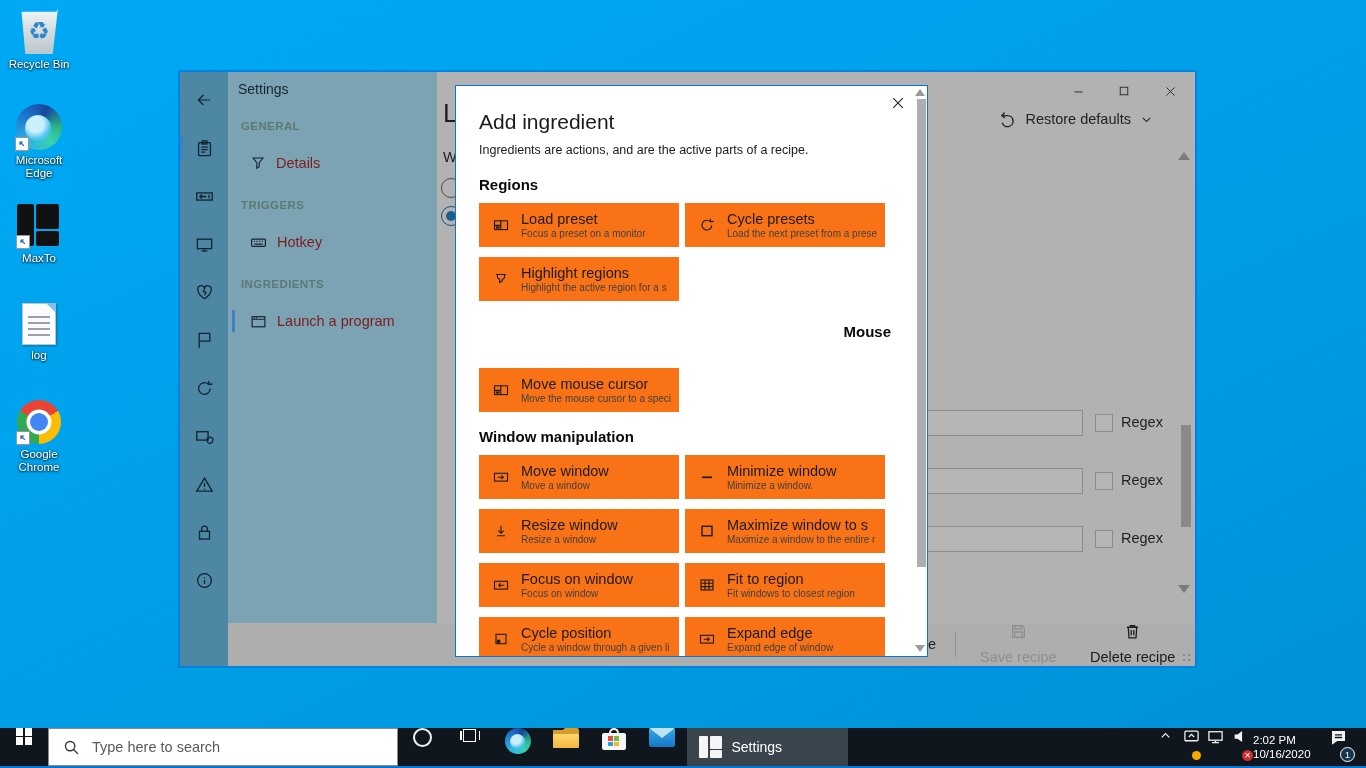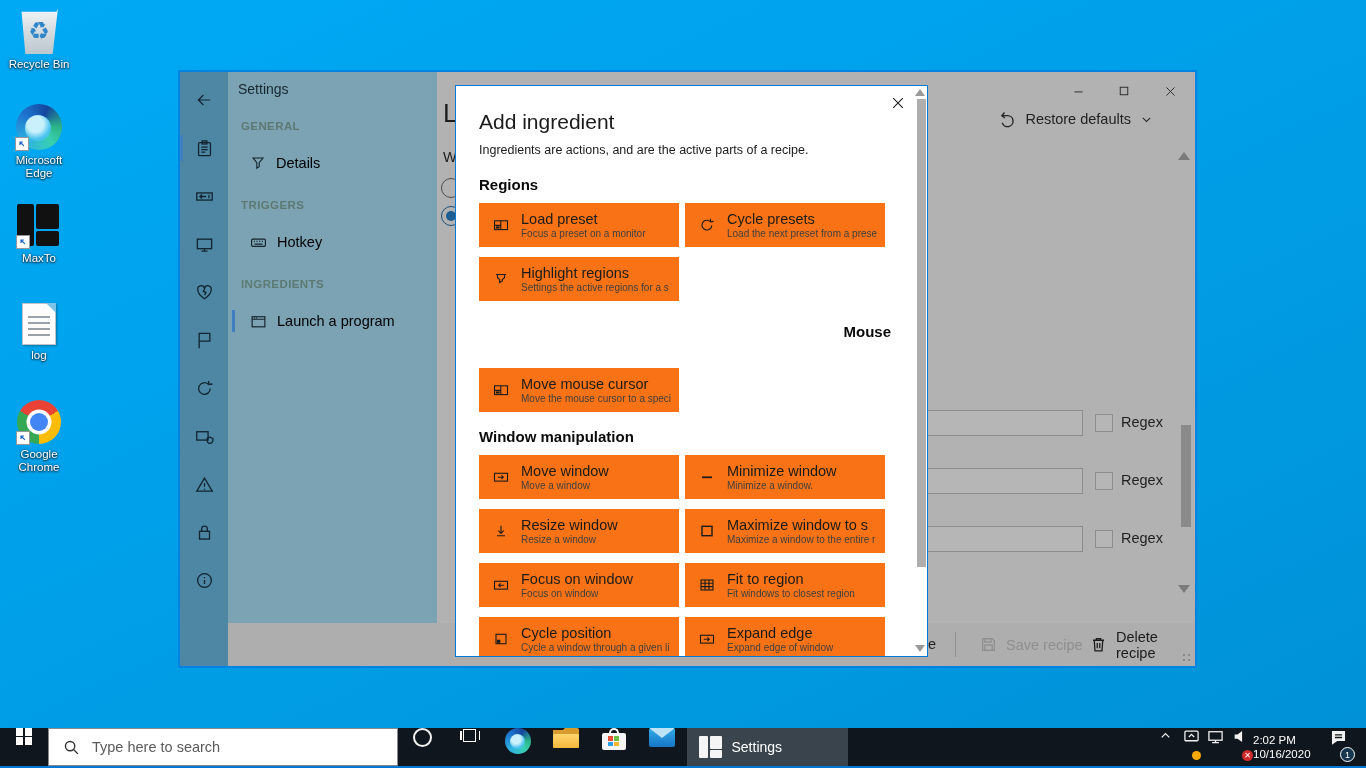--- a/index.html
+++ b/index.html
@@ -44,21 +44,21 @@
 
   #rail { position:absolute; left:0; top:0; width:48px; height:100%; background:#4d87a4; }
   .rail-item { position:absolute; left:0; width:48px; height:40px; display:flex; align-items:center; justify-content:center;
                color:#122430; cursor:pointer; }
   .rail-item.selected::before { content:''; position:absolute; left:0; top:7px; width:3px; height:26px; background:#3f7fc0; }
 
   #nav-pane { position:absolute; left:48px; top:0; width:209px; height:553px; background:#7ba3b3; }
   .nav-title { position:absolute; left:10px; font-size:14px; color:#17262e; }
   .nav-section-label { position:absolute; left:13px; font-size:11.5px; font-weight:bold; letter-spacing:.4px; color:#5d7a72; }
   .nav-item { position:absolute; left:0; width:209px; height:30px; display:flex; align-items:center; gap:10px;
-              padding-left:22px; color:#000000; font-size:14.5px; cursor:pointer; }
+              padding-left:22px; color:#7f1d1d; font-size:14.5px; cursor:pointer; }
   .nav-item .icon { color:#15232c; }
   .nav-item.selected::before { content:''; position:absolute; left:4px; top:4px; width:3px; height:22px; background:#3f7fc0; }
 
   #content-pane { position:absolute; left:257px; top:0; width:758px; height:553px; background:#b2b2b2; overflow:hidden; }
   .clip-heading { position:absolute; left:6px; top:26px; font-size:26px; font-weight:300; color:#1d1d1d; }
   .clip-sub { position:absolute; left:6px; top:77px; font-size:14.5px; color:#1d1d1d; }
   .radio { position:absolute; left:4px; width:20px; height:20px; border:1px solid #4c4c4c; border-radius:50%; }
   .radio.checked { border-color:#1d4f78; }
   .radio.checked::after { content:''; position:absolute; inset:4px; border-radius:50%; background:#1d5d8f; }
 
@@ -73,21 +73,21 @@
   .win-scrollbar-down { position:absolute; right:5px; top:513px; width:0; height:0; border:6px solid transparent; border-top:8px solid #7b7b7b; border-bottom:none; }
 
   .regex-row { position:absolute; left:343px; height:26px; }
   .regex-input { position:absolute; left:0; top:0; width:303px; height:26px; background:#b6b6b6; border:1px solid #8c8c8c; }
   .regex-check { position:absolute; left:315px; top:4px; width:18px; height:18px; border:1px solid #8c8c8c; background:#b6b6b6; }
   .regex-label { position:absolute; left:341px; top:4px; font-size:14.5px; color:#1f1f1f; }
 
   #bottom-bar { position:absolute; left:48px; bottom:0; width:967px; height:43px; background:#aeaeae; }
   .bb-frag { position:absolute; left:700px; top:13px; font-size:14.5px; color:#1f1f1f; }
   .bb-sep { position:absolute; left:727px; top:9px; width:1px; height:25px; background:#8f8f8f; }
-  .bb-btn { position:absolute; top:0; height:43px; display:flex; align-items:center; gap:9px; font-size:14.5px; cursor:pointer; }
+  .bb-btn { position:absolute; top:0; height:43px; display:flex; align-items:center; gap:9px; font-size:14.5px; cursor:pointer;flex-direction:column; }
   .bb-save { left:752px; color:#8f8f8f; }
   .bb-delete { left:862px; color:#1b1b1b; }
   .resize-grip { position:absolute; right:3px; bottom:3px; width:10px; height:10px;
                  background:radial-gradient(circle at 2px 2px, #8a8a8a 1px, transparent 1.2px) 0 0/5px 5px; }
 
   
   #modal { position:absolute; left:275px; top:13px; width:473px; height:572px; background:#fff;
            border:1px solid #0079d8; overflow:hidden; z-index:10; }
   #modal-close { position:absolute; top:10px; right:22px; color:#1a1a1a; cursor:pointer; }
   #modal-scroll { position:absolute; right:0; top:0; width:14px; height:100%; background:#fff; }
@@ -473,21 +473,21 @@
        </div>
               </div>
               <div class="ing-btn">
        <span class="icon">
                   <svg width="16" height="16" viewBox="0 0 16 16" fill="none" stroke="currentColor" stroke-width="1.1">
                     <path d="M3 3.5h10M4.5 3.5v3.2l2.2 1.8v3l2.6-1.5V8.5l2.2-1.8V3.5"></path>
                   </svg>
                 </span>
        <div class="ing-text">
          <div class="ing-title">Highlight regions</div>
-         <div class="ing-desc">Settings the active regions for a s</div>
+         <div class="ing-desc">Highlight the active region for a s</div>
        </div>
               </div>
             </div>
             <div class="md-heading md-h-other">Mouse</div>
             <div class="md-grid">
               <div class="ing-btn">
        <span class="icon">
                   <svg width="16" height="16" viewBox="0 0 16 16" fill="none" stroke="currentColor" stroke-width="1.1">
                     <rect x="1.5" y="3.8" width="13" height="8.8"></rect>
                     <path d="M7.8 3.8v8.8M1.5 8.4h6.3"></path>

